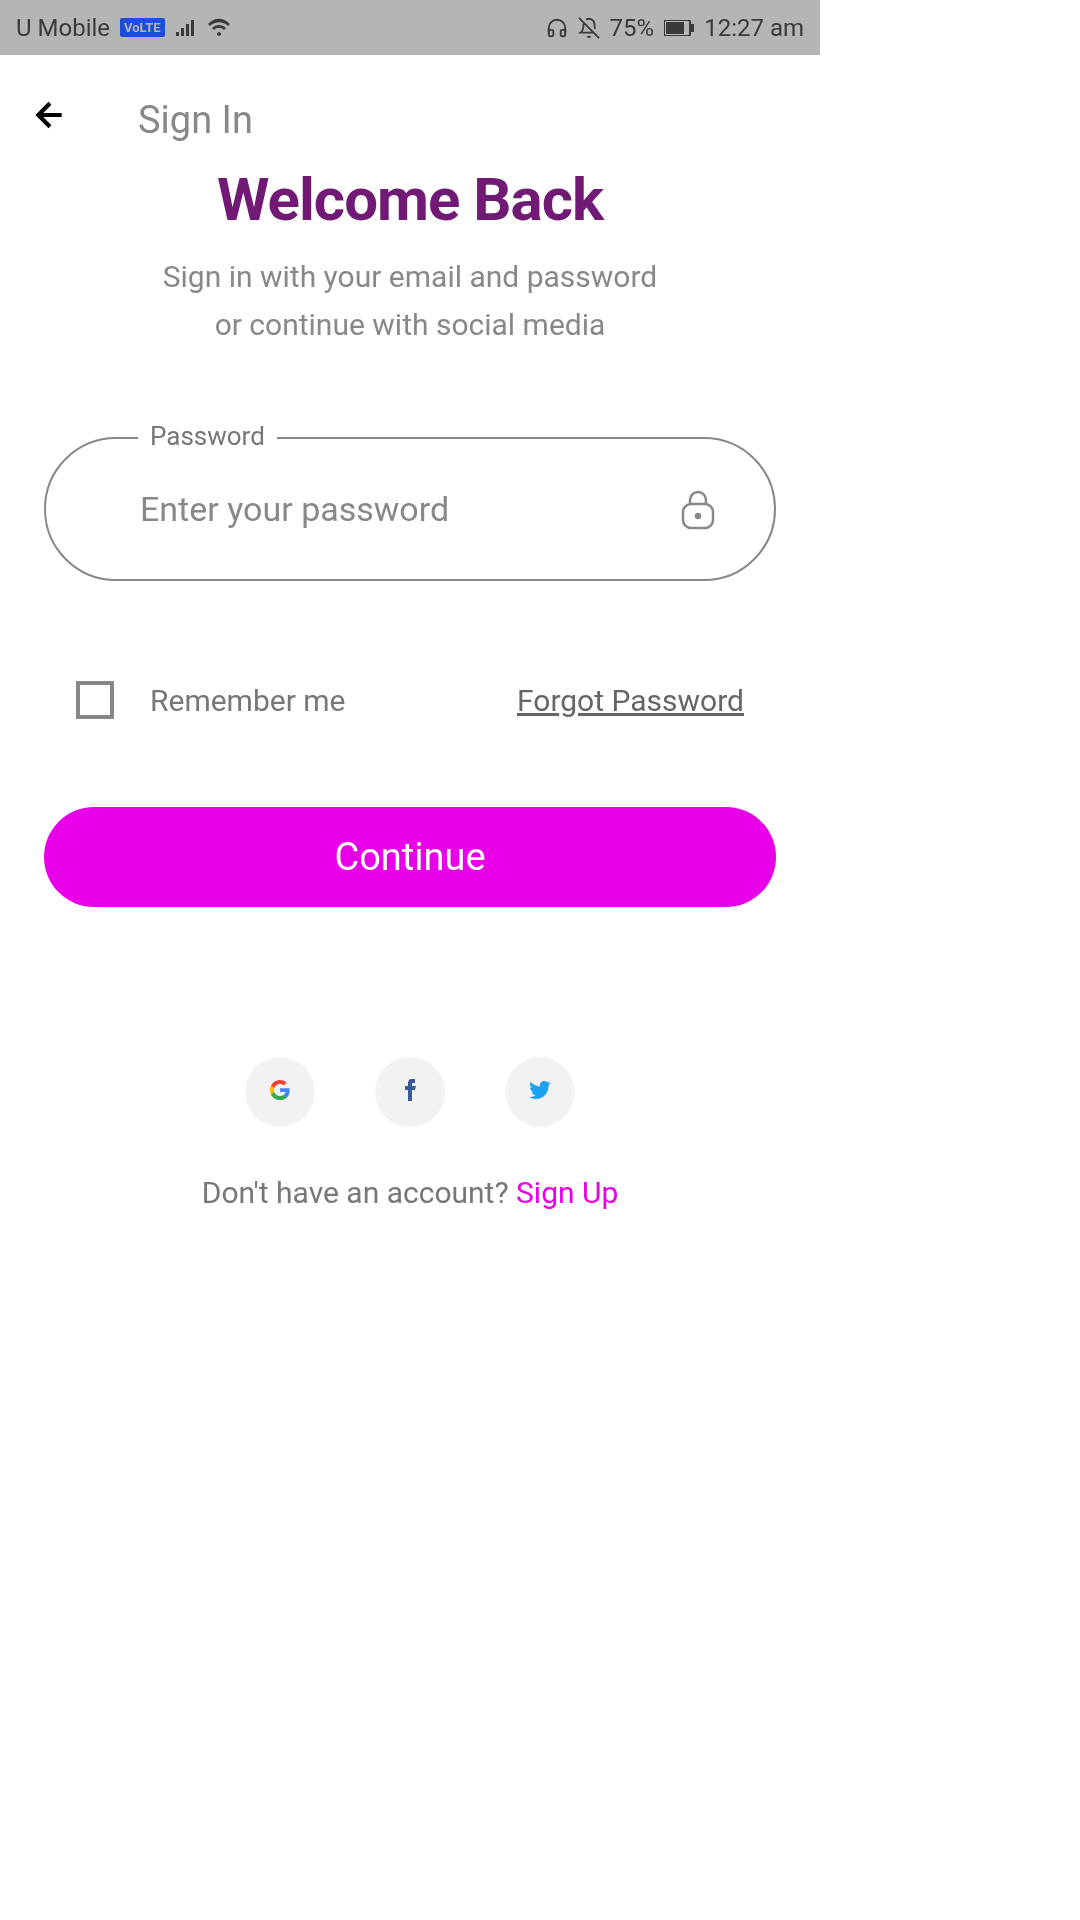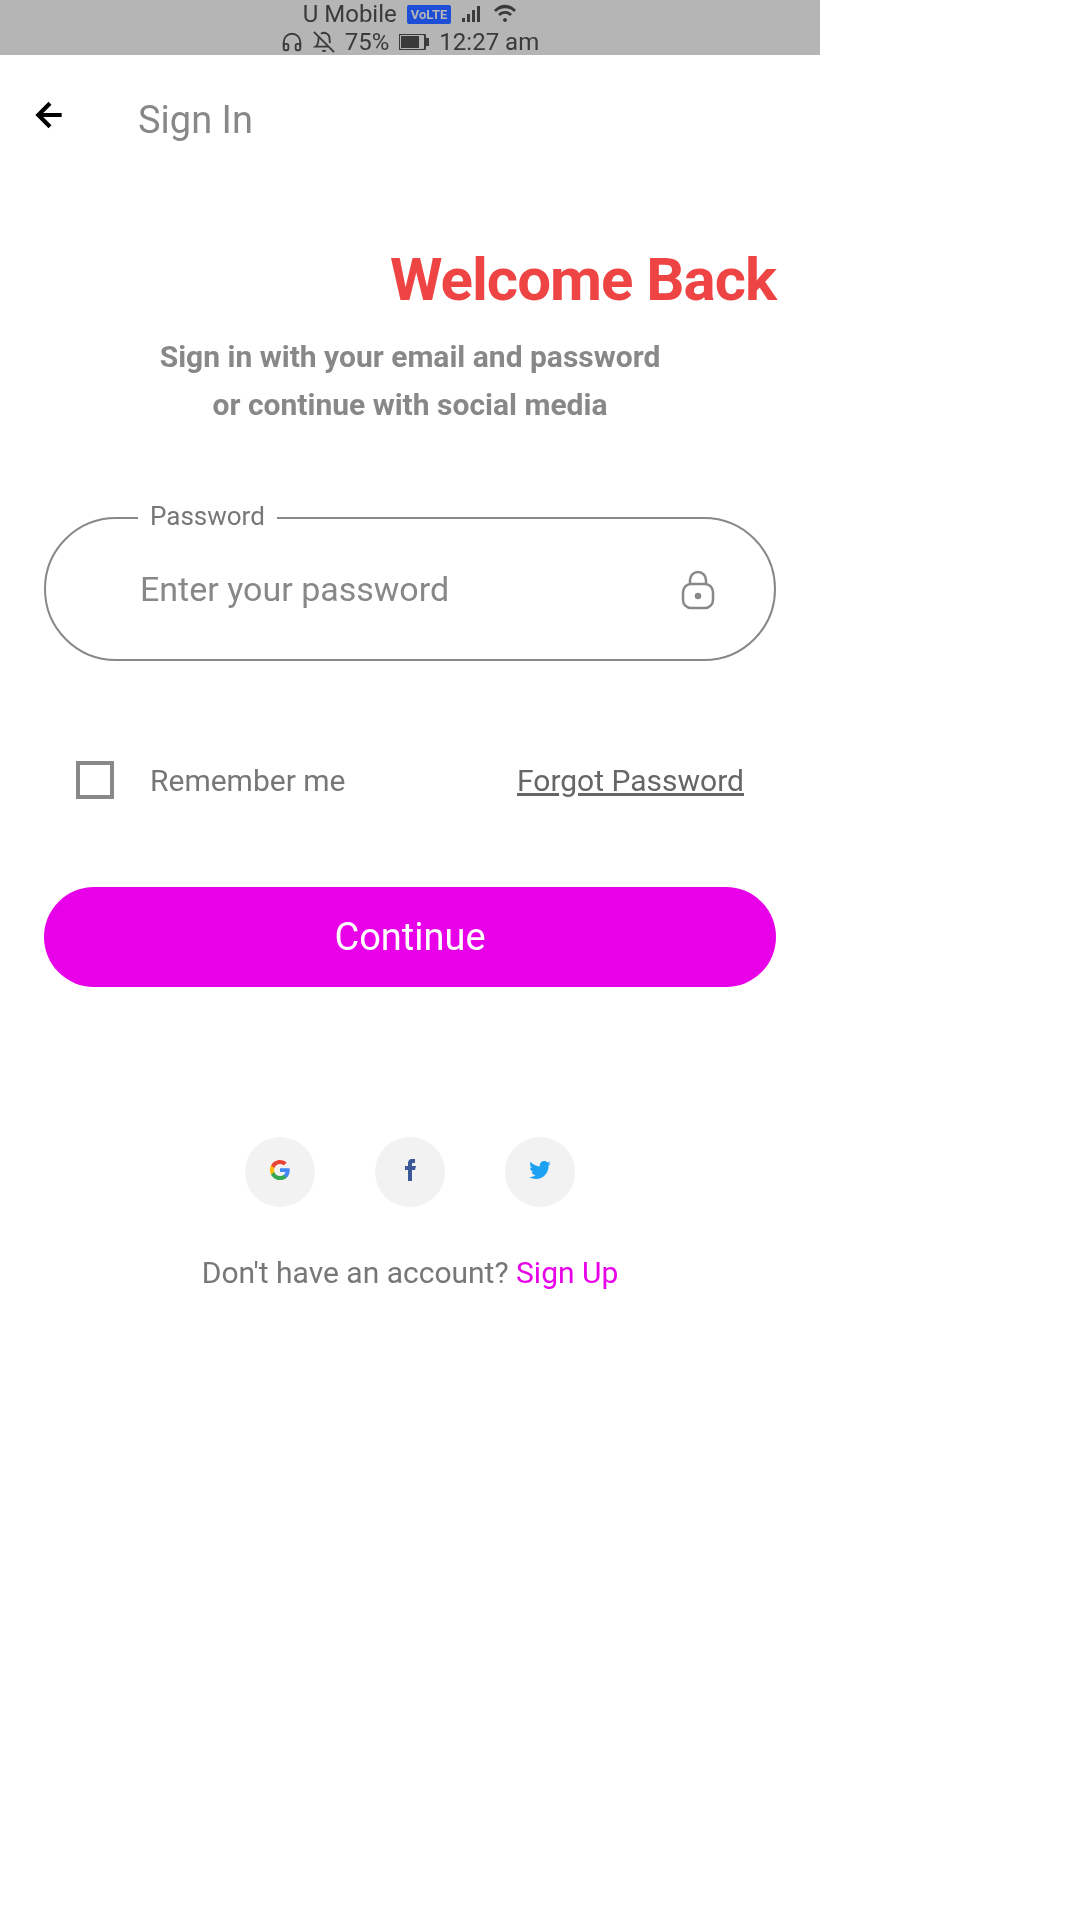--- a/index.html
+++ b/index.html
@@ -16,21 +16,20 @@
     }
     .status-bar {
       height: 55px;
       background: #b5b5b5;
       display: flex;
       justify-content: space-between;
       align-items: center;
       padding: 0 16px;
       color: #3a3a3a;
       font-size: 24px;
-      flex-direction: column;
     }
     .status-left {
       display: flex;
       align-items: center;
       gap: 10px;
     }
     .volte-badge {
       background: #1d4ed8;
       color: #b5b5b5;
       font-size: 13px;
@@ -60,34 +59,33 @@
     }
     .app-bar-title {
       font-size: 38px;
       color: #888;
       font-weight: 400;
     }
     .content {
       padding: 0 44px;
     }
     .welcome-title {
-      text-align: right;
+      text-align: center;
       font-size: 60px;
       font-weight: 700;
-      color: #ef4444;
-      margin-top: 80px;
+      color: #701a75;
       letter-spacing: -1px;
     }
     .welcome-subtitle {
       text-align: center;
       font-size: 30px;
       color: #888;
       margin-top: 18px;
       line-height: 1.6;
-      font-weight: 700;
+      font-weight: 400;
     }
     .form-field {
       position: relative;
       margin-top: 110px;
     }
     .form-field.second {
       margin-top: 88px;
     }
     .field-label {
       position: absolute;

